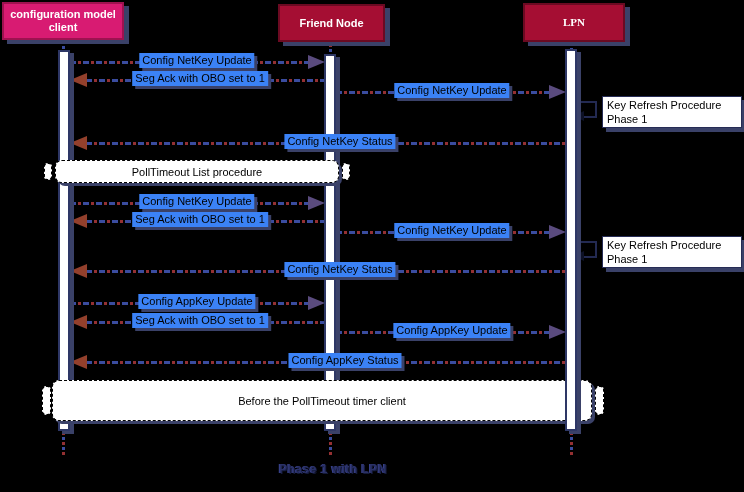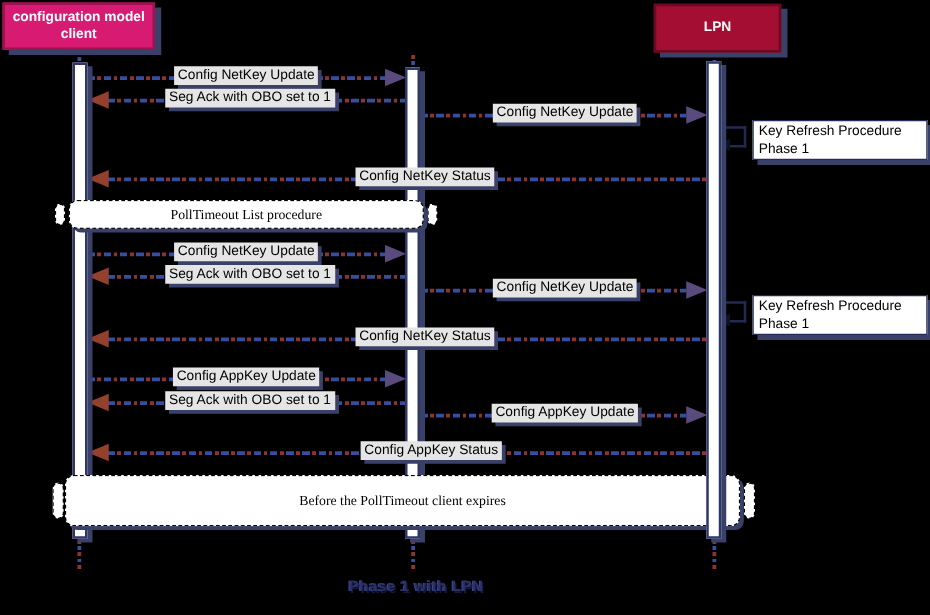--- a/index.html
+++ b/index.html
@@ -13,44 +13,47 @@
   .bar{position:absolute;width:12px;background:#fff;border:2px solid #2E3766;box-sizing:border-box;
        box-shadow:4px 3px 0 var(--shadow_slate);z-index:3;}
   .bar-top{z-index:6;}
   .vdash{position:absolute;width:3px;z-index:1;
          background:repeating-linear-gradient(180deg,var(--line_red) 0 3px,transparent 3px 5px,var(--line_blue) 5px 8px,transparent 8px 10px);}
   .mline{position:absolute;height:3px;z-index:1;
          background:repeating-linear-gradient(90deg,var(--line_blue) 0 6px,transparent 6px 8px,var(--line_red) 8px 11px,transparent 11px 13px);}
   .arr{position:absolute;width:0;height:0;border-top:7px solid transparent;border-bottom:7px solid transparent;z-index:2;}
   .arr-r{border-left:17px solid var(--arrow_purple);}
   .arr-l{border-right:17px solid var(--arrow_rust);}
-  .mlabel{position:absolute;transform:translateX(-50%);background:#e5e5e5;color:#000;font-size:11px;line-height:13px;
+  .mlabel{position:absolute;transform:translateX(-50%);background:#3b82f6;color:#000;font-size:11px;line-height:13px;
           padding:1px 3px;white-space:nowrap;box-shadow:3px 3px 0 var(--shadow_slate);z-index:4;}
   .note{position:absolute;background:#fff;color:#000;font-size:11px;line-height:14px;padding:1px 4px;
         border:1px solid #262C55;box-shadow:4px 4px 0 var(--shadow_slate);z-index:5;}
   .loop{position:absolute;border:2px solid var(--loop_navy);border-left:none;box-sizing:border-box;z-index:4;background:transparent;}
   .looparr{position:absolute;width:0;height:0;border-top:5px solid transparent;border-bottom:5px solid transparent;
            border-right:10px solid #0D1126;z-index:4;}
   .frag{position:absolute;background:#fff;border:1px dashed #000;box-shadow:3px 3px 0 var(--shadow_slate);
-        display:flex;align-items:center;justify-content:center;font-size:11px;color:#000;z-index:5;border-radius:7px;box-sizing:border-box;font-family:Liberation Serif, serif;}
+        display:flex;align-items:center;justify-content:center;font-size:11px;color:#000;z-index:5;border-radius:7px;box-sizing:border-box;}
   .fragnub{position:absolute;background:#fff;border:1px dashed #000;border-radius:5px;z-index:4;box-sizing:border-box;}
   .caption{position:absolute;transform:translateX(-50%);color:var(--caption_navy);font-weight:bold;font-size:12px;
            letter-spacing:.5px;white-space:nowrap;z-index:2;
            text-shadow:1px 1px 0 #151A3A,-1px 0 0 #3A4390;}
 </style>
 </head>
 <body>
 
 <div class="stage">
 
   
   <div class="actor actor-client" style="left:2px;top:2px;width:122px;height:38px;align-items:center;">
     <span>configuration model client</span>
   </div>
-  <div class="actor actor-node" style="left:523px;top:3px;width:102px;height:39px;">
+  <div class="actor actor-node" style="left:278px;top:4px;width:107px;height:38px;">
+    <span>Friend Node</span>
+  </div>
+  <div class="actor actor-node" style="left:523px;top:3px;width:102px;height:39px;font-family:Liberation Serif, serif;">
     <span>LPN</span>
   </div>
 
   
   <div class="vdash" style="left:62px;top:41px;height:10px;"></div>
   <div class="vdash" style="left:329px;top:44px;height:11px;"></div>
   <div class="vdash" style="left:570px;top:43px;height:7px;"></div>
 
   
   <div class="bar" style="left:58px;top:50px;height:381px;"></div>
@@ -160,19 +163,19 @@
   <div style="display:contents">
     <div class="mline" style="left:86px;top:361px;width:479px;"></div>
     <div class="arr arr-l" style="left:70px;top:355px;"></div>
     <div class="mlabel" style="left:345px;top:353px;">Config AppKey Status</div>
   </div>
 
   
   <div class="fragnub" style="left:42px;top:386px;width:9px;height:29px;"></div>
   <div class="fragnub" style="left:595px;top:386px;width:9px;height:29px;"></div>
   <div class="frag" style="left:52px;top:380px;width:540px;height:41px;">
-    <span>Before the PollTimeout client expires</span>
+    <span>Before the PollTimeout timer client</span>
   </div>
 
   
   <div class="caption" style="left:333px;top:462px;text-align:center;">Phase 1 with LPN</div>
 
 </div>
 
 </body></html>

